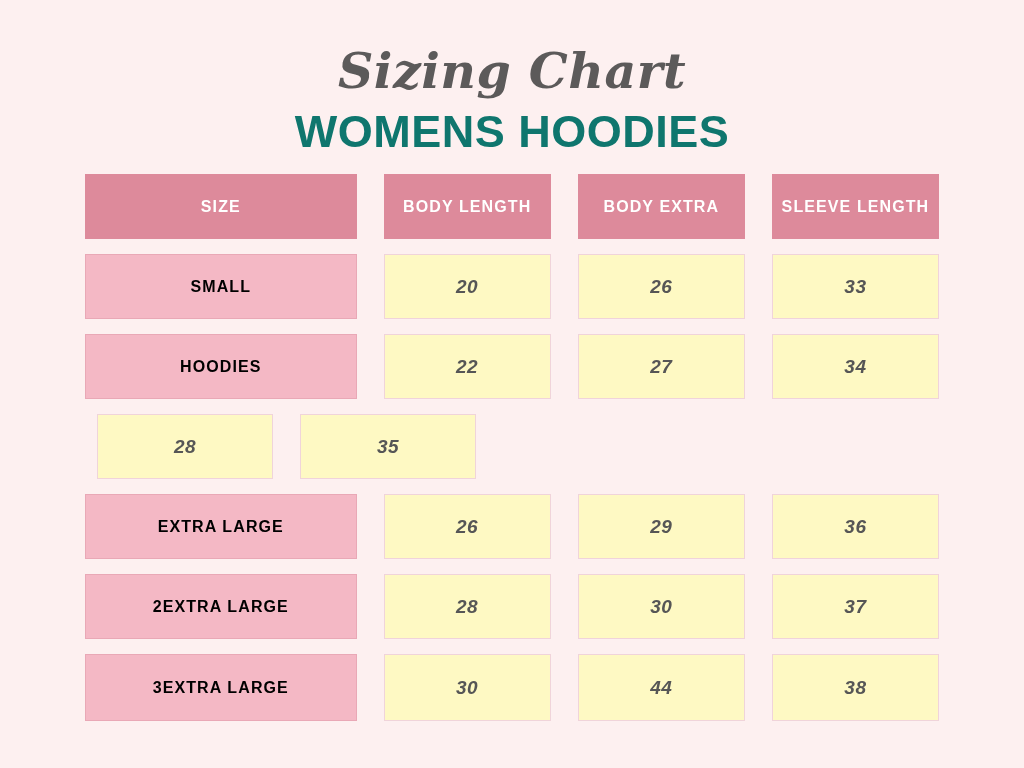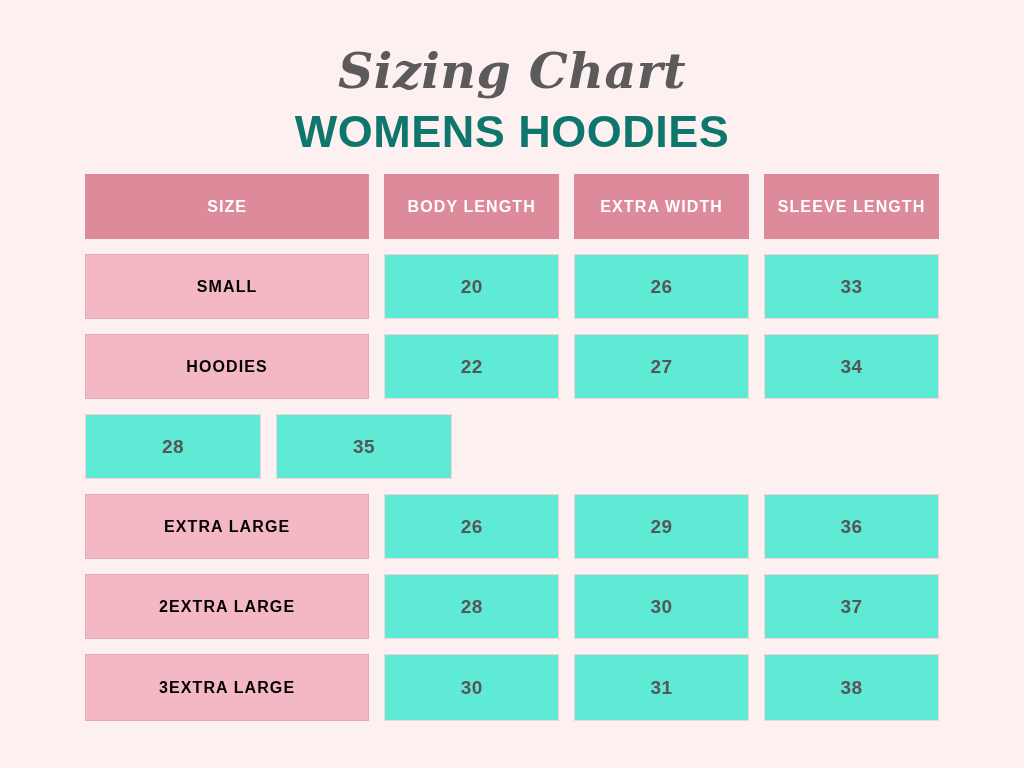--- a/index.html
+++ b/index.html
@@ -71,21 +71,21 @@
   .cell {
     height: 65px;
     display: flex;
     align-items: center;
     justify-content: center;
     text-align: center;
   }
 
   
   .col-size   { width: 286px; margin-right: 15px; }
-  .col-data   { width: 176px; margin-right: 15px; }
+  .col-data   { width: 176px; margin-right: 15px; margin-left: 12px; }
   .col-data:last-child { margin-right: 0; }
 
   
   .header-row .cell {
     background: #dd8a9b;
     color: #ffffff;
     font-weight: bold;
     font-size: 16px;
     letter-spacing: 1.1px;
   }
@@ -97,46 +97,47 @@
     background: #f4b8c5;
     border: 1px solid #e9a8b6;
     color: #000000;
     font-weight: bold;
     font-size: 16px;
     letter-spacing: 1.1px;
   }
 
   
   .value-cell {
-    background: #5eead4;
+    background: #fef9c3;
     border: 1px solid #f0d4da;
     color: #565656;
     font-weight: bold;
     font-size: 19px;
     letter-spacing: 0.5px;
+    font-style: italic;
   }
 
   .data-row:last-child .cell { height: 67px; }
 </style>
 </head>
 <body>
 
 <div class="page">
 
   <div class="titles">
     <div class="script-title">Sizing Chart</div>
     <div class="main-title">WOMENS HOODIES</div>
   </div>
 
   <div class="table">
 
     <div class="row header-row">
       <div class="cell col-size">SIZE</div>
       <div class="cell col-data">BODY LENGTH</div>
-      <div class="cell col-data">EXTRA WIDTH</div>
+      <div class="cell col-data">BODY EXTRA</div>
       <div class="cell col-data">SLEEVE LENGTH</div>
     </div>
 
     <div class="row data-row">
       <div class="cell col-size size-cell">SMALL</div>
       <div class="cell col-data value-cell">20</div>
       <div class="cell col-data value-cell">26</div>
       <div class="cell col-data value-cell">33</div>
     </div>
 
@@ -162,18 +163,18 @@
     <div class="row data-row">
       <div class="cell col-size size-cell">2EXTRA LARGE</div>
       <div class="cell col-data value-cell">28</div>
       <div class="cell col-data value-cell">30</div>
       <div class="cell col-data value-cell">37</div>
     </div>
 
     <div class="row data-row">
       <div class="cell col-size size-cell">3EXTRA LARGE</div>
       <div class="cell col-data value-cell">30</div>
-      <div class="cell col-data value-cell">31</div>
+      <div class="cell col-data value-cell">44</div>
       <div class="cell col-data value-cell">38</div>
     </div>
 
   </div>
 </div>
 
 </body></html>

